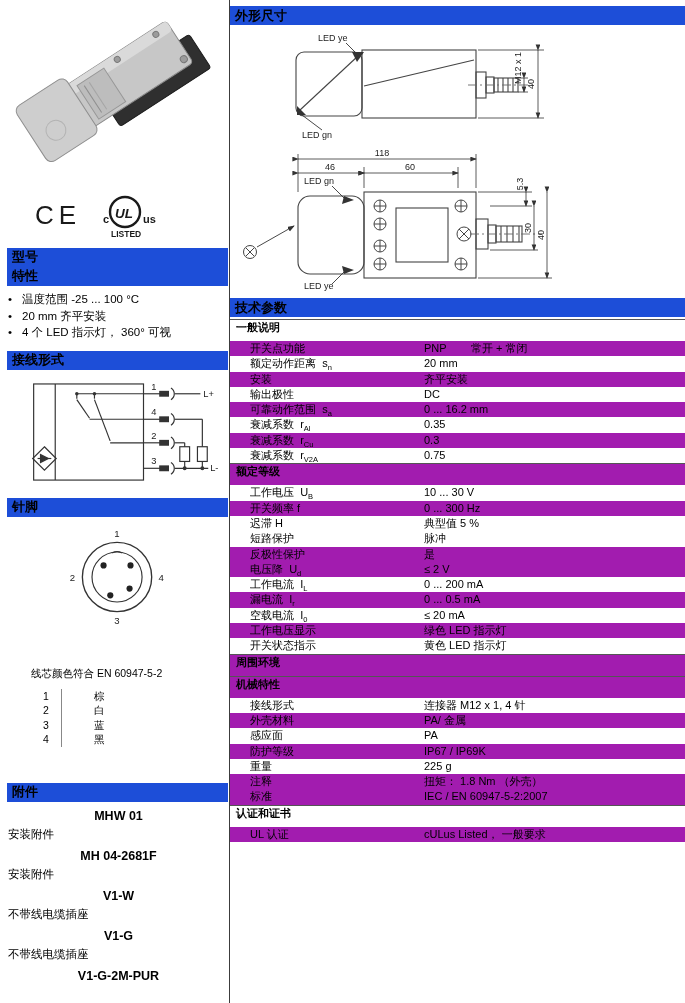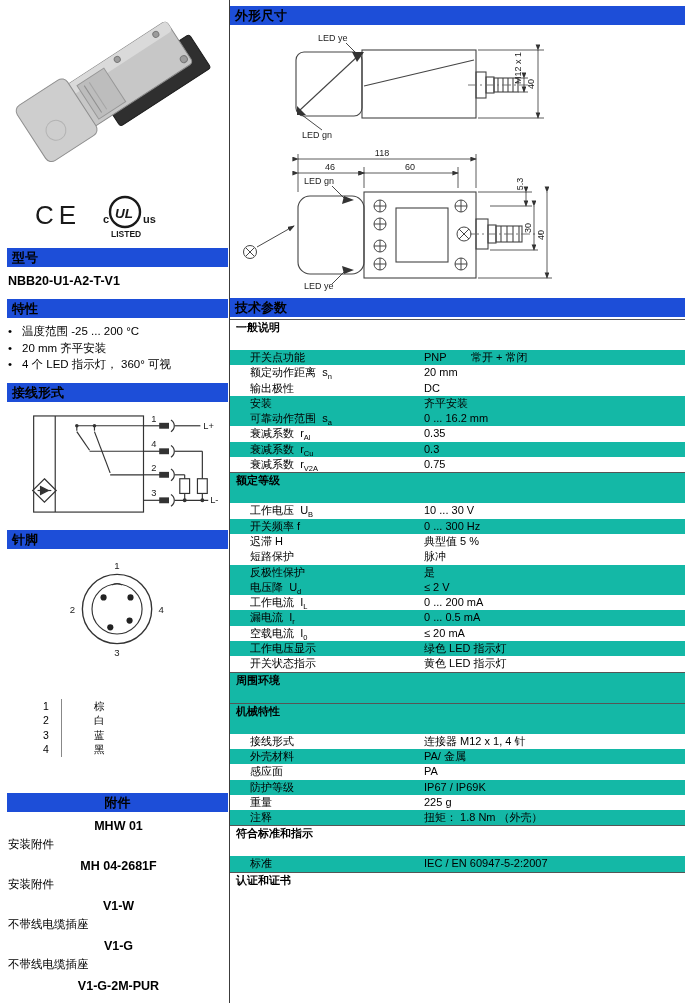--- a/index.html
+++ b/index.html
@@ -4,21 +4,21 @@
 <style>
   html,body{margin:0;padding:0;}
   body{width:685px;height:1003px;background:#fff;color:#000;
        font-family:"Liberation Sans","DejaVu Sans",sans-serif;overflow:hidden;}
   .page{display:flex;width:685px;height:1003px;}
   .col-left{width:230px;box-sizing:border-box;border-right:1px solid #3c3c3c;
             padding:4px 0 0 7px;}
   .col-right{flex:1;box-sizing:border-box;padding-top:6px;position:relative;}
   .bar{background:#1d4ed8;font-weight:bold;font-size:13px;line-height:15px;
        padding:2px 5px;color:#000;}
-  .col-left .bar{margin-right:1px;}
+  .col-left .bar{margin-right:1px;font-family:Liberation Mono, monospace;}
   
   .photo-wrap{width:218px;height:182px;}
   .marks-wrap{width:218px;height:48px;margin:6px 0 8px 0;}
   .model-text{font-weight:bold;font-size:12.5px;margin:7px 0 11px 1px;}
   .feat-list{margin:5px 0 10px 1px;}
   .feat{display:flex;font-size:11.5px;line-height:16.5px;}
   .feat .blt{width:14px;}
   .diagram-wrap{text-align:center;margin:8px 0 6px 0;}
   .cc-block{margin:34px 0 0 24px;font-size:10.5px;}
   .cc-title{margin-bottom:8px;}
@@ -31,23 +31,23 @@
   .acc-desc{font-size:11.5px;margin-top:4px;}
   
   .draw1{height:114px;margin-top:5px;}
   .draw2{height:150px;margin-top:2px;}
   .tech-bar{margin-top:2px;}
   .tech-table{margin-top:2px;}
   .t-row{position:relative;height:15.3px;line-height:15.3px;font-size:11px;}
   .t-row .t-label{position:absolute;left:20px;top:0;white-space:nowrap;}
   .t-row .t-value{position:absolute;left:194px;top:0;white-space:nowrap;}
   .t-row .t-value2{position:absolute;left:241px;top:0;white-space:nowrap;}
-  .t-group{height:31px;line-height:14.3px;font-size:11px;font-weight:bold;
+  .t-group{height:22px;line-height:14.3px;font-size:11px;font-weight:bold;
            padding-left:6px;border-top:1px solid #555;box-sizing:border-box;}
-  .stripe{background:#14b8a6;}
+  .stripe{background:#a21caf;}
   sub{font-size:7.5px;}
   svg text{font-family:"Liberation Sans","DejaVu Sans",sans-serif;}
 </style>
 </head>
 <body>
 
 <div class="page">
 
   <div class="col-left">
 
@@ -76,27 +76,26 @@
           <circle cx="118" cy="20" r="15" fill="none" stroke="#1a1a1a" stroke-width="2.4"></circle>
           <text x="96" y="31" font-size="11" font-weight="bold" fill="#1a1a1a">c</text>
           <text x="108" y="26" font-size="13.5" font-weight="bold" font-style="italic" fill="#1a1a1a">UL</text>
           <text x="136" y="31" font-size="11" font-weight="bold" fill="#1a1a1a">us</text>
           <text x="104" y="45" font-size="8.5" font-weight="bold" fill="#1a1a1a">LISTED</text>
         </g>
       </svg>
     </div>
 
     <div class="bar">型号</div>
-    <div class="model-text">NBB20-U1-A2-T-V1</div>
 
     <div class="bar">特性</div>
     <div class="feat-list">
         <div class="feat">
           <span class="blt">•</span>
-          <span>温度范围 -25 ... 200 °C</span>
+          <span>温度范围 -25 ... 100 °C</span>
         </div>
         <div class="feat">
           <span class="blt">•</span>
           <span>20 mm 齐平安装</span>
         </div>
         <div class="feat">
           <span class="blt">•</span>
           <span>4 个 LED 指示灯， 360° 可视</span>
         </div>
       </div>
@@ -178,36 +177,37 @@
         <g font-size="10" fill="#222">
           <text x="62" y="12">1</text>
           <text x="16" y="58">2</text>
           <text x="108" y="58">4</text>
           <text x="62" y="103">3</text>
         </g>
       </svg>
     </div>
 
     <div class="cc-block">
+      <div class="cc-title">线芯颜色符合 EN 60947-5-2</div>
       <div class="cc-table"><div class="cc-row">
             <span class="cc-num">1</span>
             <span class="cc-col">棕</span>
           </div><div class="cc-row">
             <span class="cc-num">2</span>
             <span class="cc-col">白</span>
           </div><div class="cc-row">
             <span class="cc-num">3</span>
             <span class="cc-col">蓝</span>
           </div><div class="cc-row">
             <span class="cc-num">4</span>
             <span class="cc-col">黑</span>
           </div></div>
     </div>
 
-    <div class="bar" style="margin-top:36px;text-align:center;">附件</div>
+    <div class="bar" style="margin-top:36px;">附件</div>
     <div class="acc-list">
         <div class="acc-model">MHW 01</div>
         <div class="acc-desc">安装附件</div>
         <div class="acc-model">MH 04-2681F</div>
         <div class="acc-desc">安装附件</div>
         <div class="acc-model">V1-W</div>
         <div class="acc-desc">不带线电缆插座</div>
         <div class="acc-model">V1-G</div>
         <div class="acc-desc">不带线电缆插座</div>
         <div class="acc-model">V1-G-2M-PUR</div>
@@ -357,29 +357,29 @@
         <div class="t-group">一般说明</div>
         <div class="t-row stripe">
           <span class="t-label">开关点功能</span>
           <span class="t-value">PNP</span>
           <span class="t-value2">常开 + 常闭</span>
         </div>
         <div class="t-row">
           <span class="t-label">额定动作距离&nbsp; <span>s</span><sub>n</sub></span>
           <span class="t-value">20 mm</span>
         </div>
+        <div class="t-row stripe">
+          <span class="t-label">安装</span>
+          <span class="t-value">齐平安装</span>
+        </div>
         <div class="t-row">
           <span class="t-label">输出极性</span>
           <span class="t-value">DC</span>
         </div>
         <div class="t-row stripe">
-          <span class="t-label">安装</span>
-          <span class="t-value">齐平安装</span>
-        </div>
-        <div class="t-row stripe">
           <span class="t-label">可靠动作范围&nbsp; <span>s</span><sub>a</sub></span>
           <span class="t-value">0 ... 16.2 mm</span>
         </div>
         <div class="t-row">
           <span class="t-label">衰减系数&nbsp; <span>r</span><sub>Al</sub></span>
           <span class="t-value">0.35</span>
         </div>
         <div class="t-row stripe">
           <span class="t-label">衰减系数&nbsp; <span>r</span><sub>Cu</sub></span>
           <span class="t-value">0.3</span>
@@ -452,21 +452,24 @@
           <span class="t-value">IP67 / IP69K</span>
         </div>
         <div class="t-row">
           <span class="t-label">重量</span>
           <span class="t-value">225 g</span>
         </div>
         <div class="t-row stripe">
           <span class="t-label">注释</span>
           <span class="t-value">扭矩： 1.8 Nm （外壳）</span>
         </div>
-        <div class="t-group">符合标准和指示</div>
         <div class="t-row stripe">
           <span class="t-label">标准</span>
           <span class="t-value">IEC / EN 60947-5-2:2007</span>
         </div>
         <div class="t-group">认证和证书</div>
+        <div class="t-row stripe">
+          <span class="t-label">UL 认证</span>
+          <span class="t-value">cULus Listed， 一般要求</span>
+        </div>
       </div>
   </div>
 </div>
 
 </body></html>

